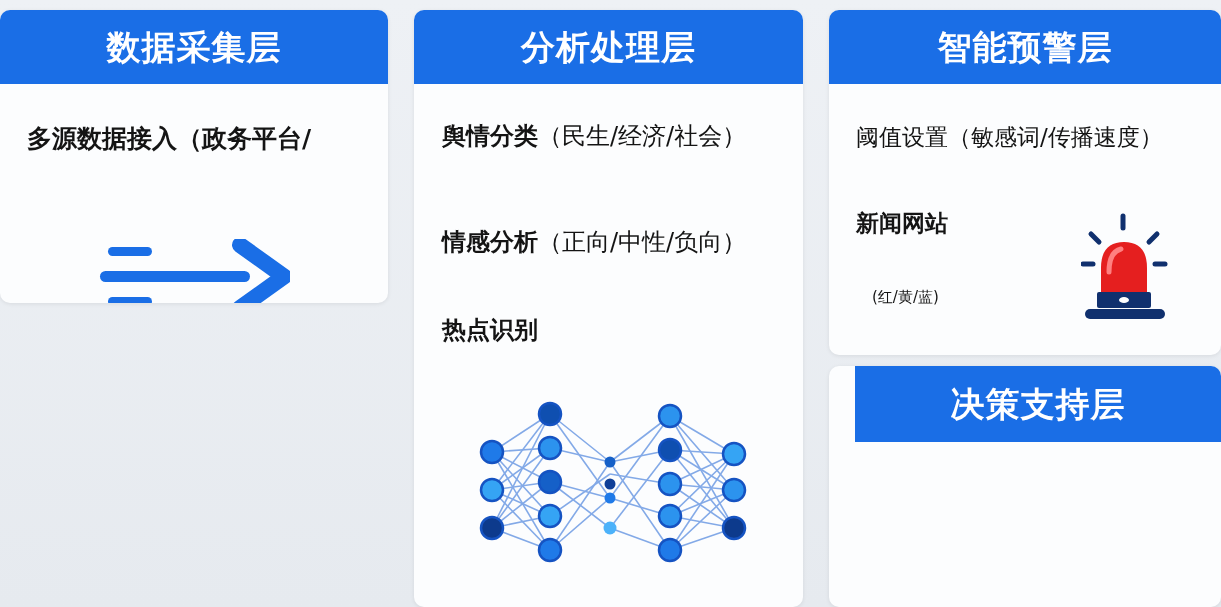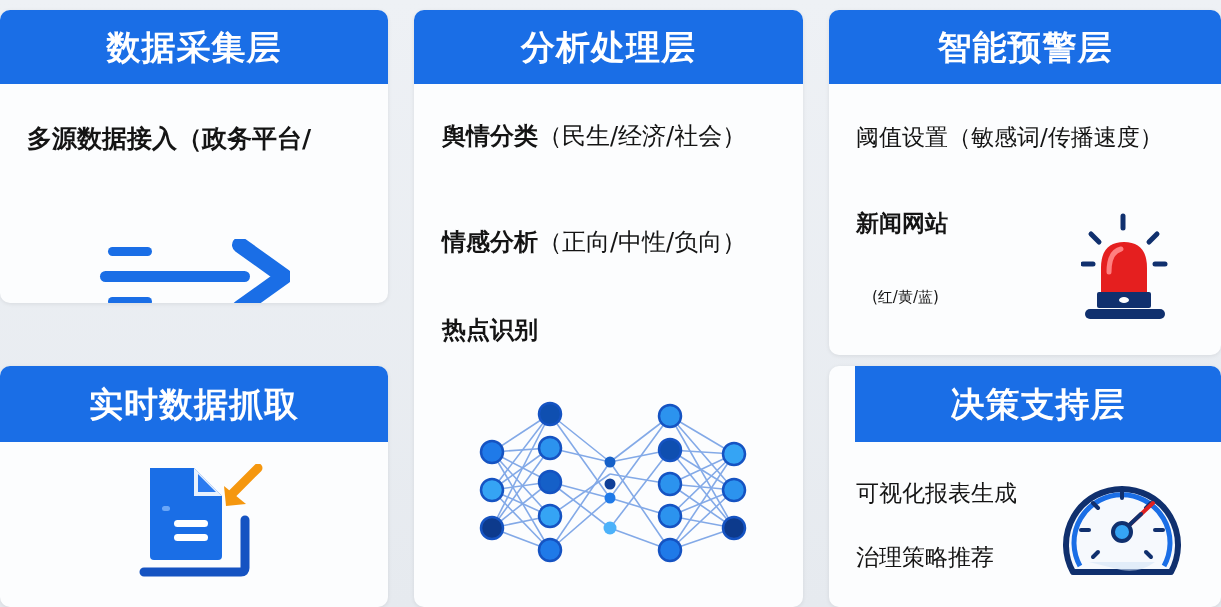--- a/index.html
+++ b/index.html
@@ -37,39 +37,20 @@
       <div class="txt bold" style="left:27px; top:38px; font-size:25px;">多源数据接入（政务平台/</div>
       <svg class="icon" style="left:98px; top:155px;" width="192" height="76" viewBox="0 0 192 76">
         <rect x="10" y="8" width="44" height="9" rx="4.5" fill="#1a6ee6"></rect>
         <rect x="2" y="32" width="150" height="11" rx="5.5" fill="#1a6ee6"></rect>
         <rect x="10" y="58" width="44" height="9" rx="4.5" fill="#1a6ee6"></rect>
         <path d="M142 6 L186 37.5 L142 69" stroke="#1a6ee6" stroke-width="16" fill="none" stroke-linecap="round" stroke-linejoin="round"></path>
       </svg>
     </div>
   </div>
 
-  <div class="card" style="left:0; top:366px; width:388px; height:241px;">
-    <div class="card-header" style="height:76px; line-height:76px;">实时数据抓取</div>
-    <div class="card-body" style="height:165px;">
-      <svg class="icon" style="left:136px; top:22px;" width="130" height="120" viewBox="0 0 130 120">
-
-        <path d="M14 4 H58 L86 32 V92 Q86 96 82 96 H18 Q14 96 14 92 Z" fill="#1a6ee6"></path>
-        <path d="M58 4 V32 H86 Z" fill="#ffffff" opacity="0.9"></path>
-        <path d="M62 10 L80 28 H62 Z" fill="#2b7bf0"></path>
-        <rect x="26" y="42" width="8" height="5" rx="2.5" fill="#6aa6f7"></rect>
-        <rect x="38" y="56" width="34" height="7" rx="3.5" fill="#ffffff"></rect>
-        <rect x="38" y="70" width="34" height="7" rx="3.5" fill="#ffffff"></rect>
-
-        <path d="M109 56 V104 Q109 108 105 108 H8" stroke="#1553c2" stroke-width="9" fill="none" stroke-linecap="round"></path>
-
-        <path d="M122 4 L96 30" stroke="#f5970f" stroke-width="9" stroke-linecap="round"></path>
-        <path d="M88 22 L90 42 L110 40 Z" fill="#f5970f"></path>
-      </svg>
-    </div>
-  </div>
 
   <div class="card" style="left:414px; top:10px; width:389px; height:597px;">
     <div class="card-header">分析处理层</div>
     <div class="card-body" style="height:523px;">
       <div class="txt" style="left:28px; top:36px;">
         <b>舆情分类</b><span>（民生/经济/社会）</span>
       </div>
       <div class="txt" style="left:28px; top:142px;">
         <b>情感分析</b><span>（正向/中性/负向）</span>
       </div>
@@ -173,36 +154,15 @@
         <path d="M28 60 Q28 40 40 37" stroke="#ff8080" stroke-width="5" fill="none" stroke-linecap="round"></path>
         <rect x="16" y="80" width="54" height="16" rx="2" fill="#10306e"></rect>
         <ellipse cx="43" cy="88" rx="5" ry="3" fill="#ffffff"></ellipse>
         <rect x="4" y="97" width="80" height="10" rx="5" fill="#10306e"></rect>
       </svg>
     </div>
   </div>
 
   <div class="card" style="left:829px; top:366px; width:392px; height:241px;">
     <div class="card-header" style="height:76px; line-height:76px;margin-left:26px;">决策支持层</div>
-    <div class="card-body" style="height:165px;">
-      <div class="txt" style="left:27px; top:36px; font-size:23px;">可视化报表生成</div>
-      <div class="txt" style="left:27px; top:100px; font-size:23px;">治理策略推荐</div>
-      <svg class="icon" style="left:230px; top:28px;" width="126" height="112" viewBox="0 0 126 112">
-        <path d="M14 102 A56 56 0 1 1 112 102 Z" fill="#f6f9fd" stroke="#10306e" stroke-width="6" stroke-linejoin="round"></path>
-        <path d="M21 96 A48 48 0 1 1 105 96" fill="none" stroke="#1a6ee6" stroke-width="5"></path>
-        <path d="M30 92 L96 92 A44 44 0 0 1 62 100 Z" fill="#d6e4f7" opacity="0.6"></path>
-        <g stroke="#10306e" stroke-width="4" stroke-linecap="round">
-          <line x1="63" y1="20" x2="63" y2="28"></line>
-          <line x1="34" y1="33" x2="39" y2="38"></line>
-          <line x1="92" y1="33" x2="87" y2="38"></line>
-          <line x1="22" y1="60" x2="30" y2="60"></line>
-          <line x1="96" y1="60" x2="104" y2="60"></line>
-          <line x1="34" y1="87" x2="39" y2="82"></line>
-          <line x1="92" y1="87" x2="87" y2="82"></line>
-        </g>
-        <line x1="63" y1="62" x2="94" y2="33" stroke="#e02020" stroke-width="4" stroke-linecap="round"></line>
-        <line x1="63" y1="62" x2="82" y2="44" stroke="#10306e" stroke-width="4" stroke-linecap="round"></line>
-        <circle cx="63" cy="62" r="9" fill="#35a4f4" stroke="#10306e" stroke-width="4"></circle>
-      </svg>
-    </div>
   </div>
 
 </div>
 
 </body></html>

